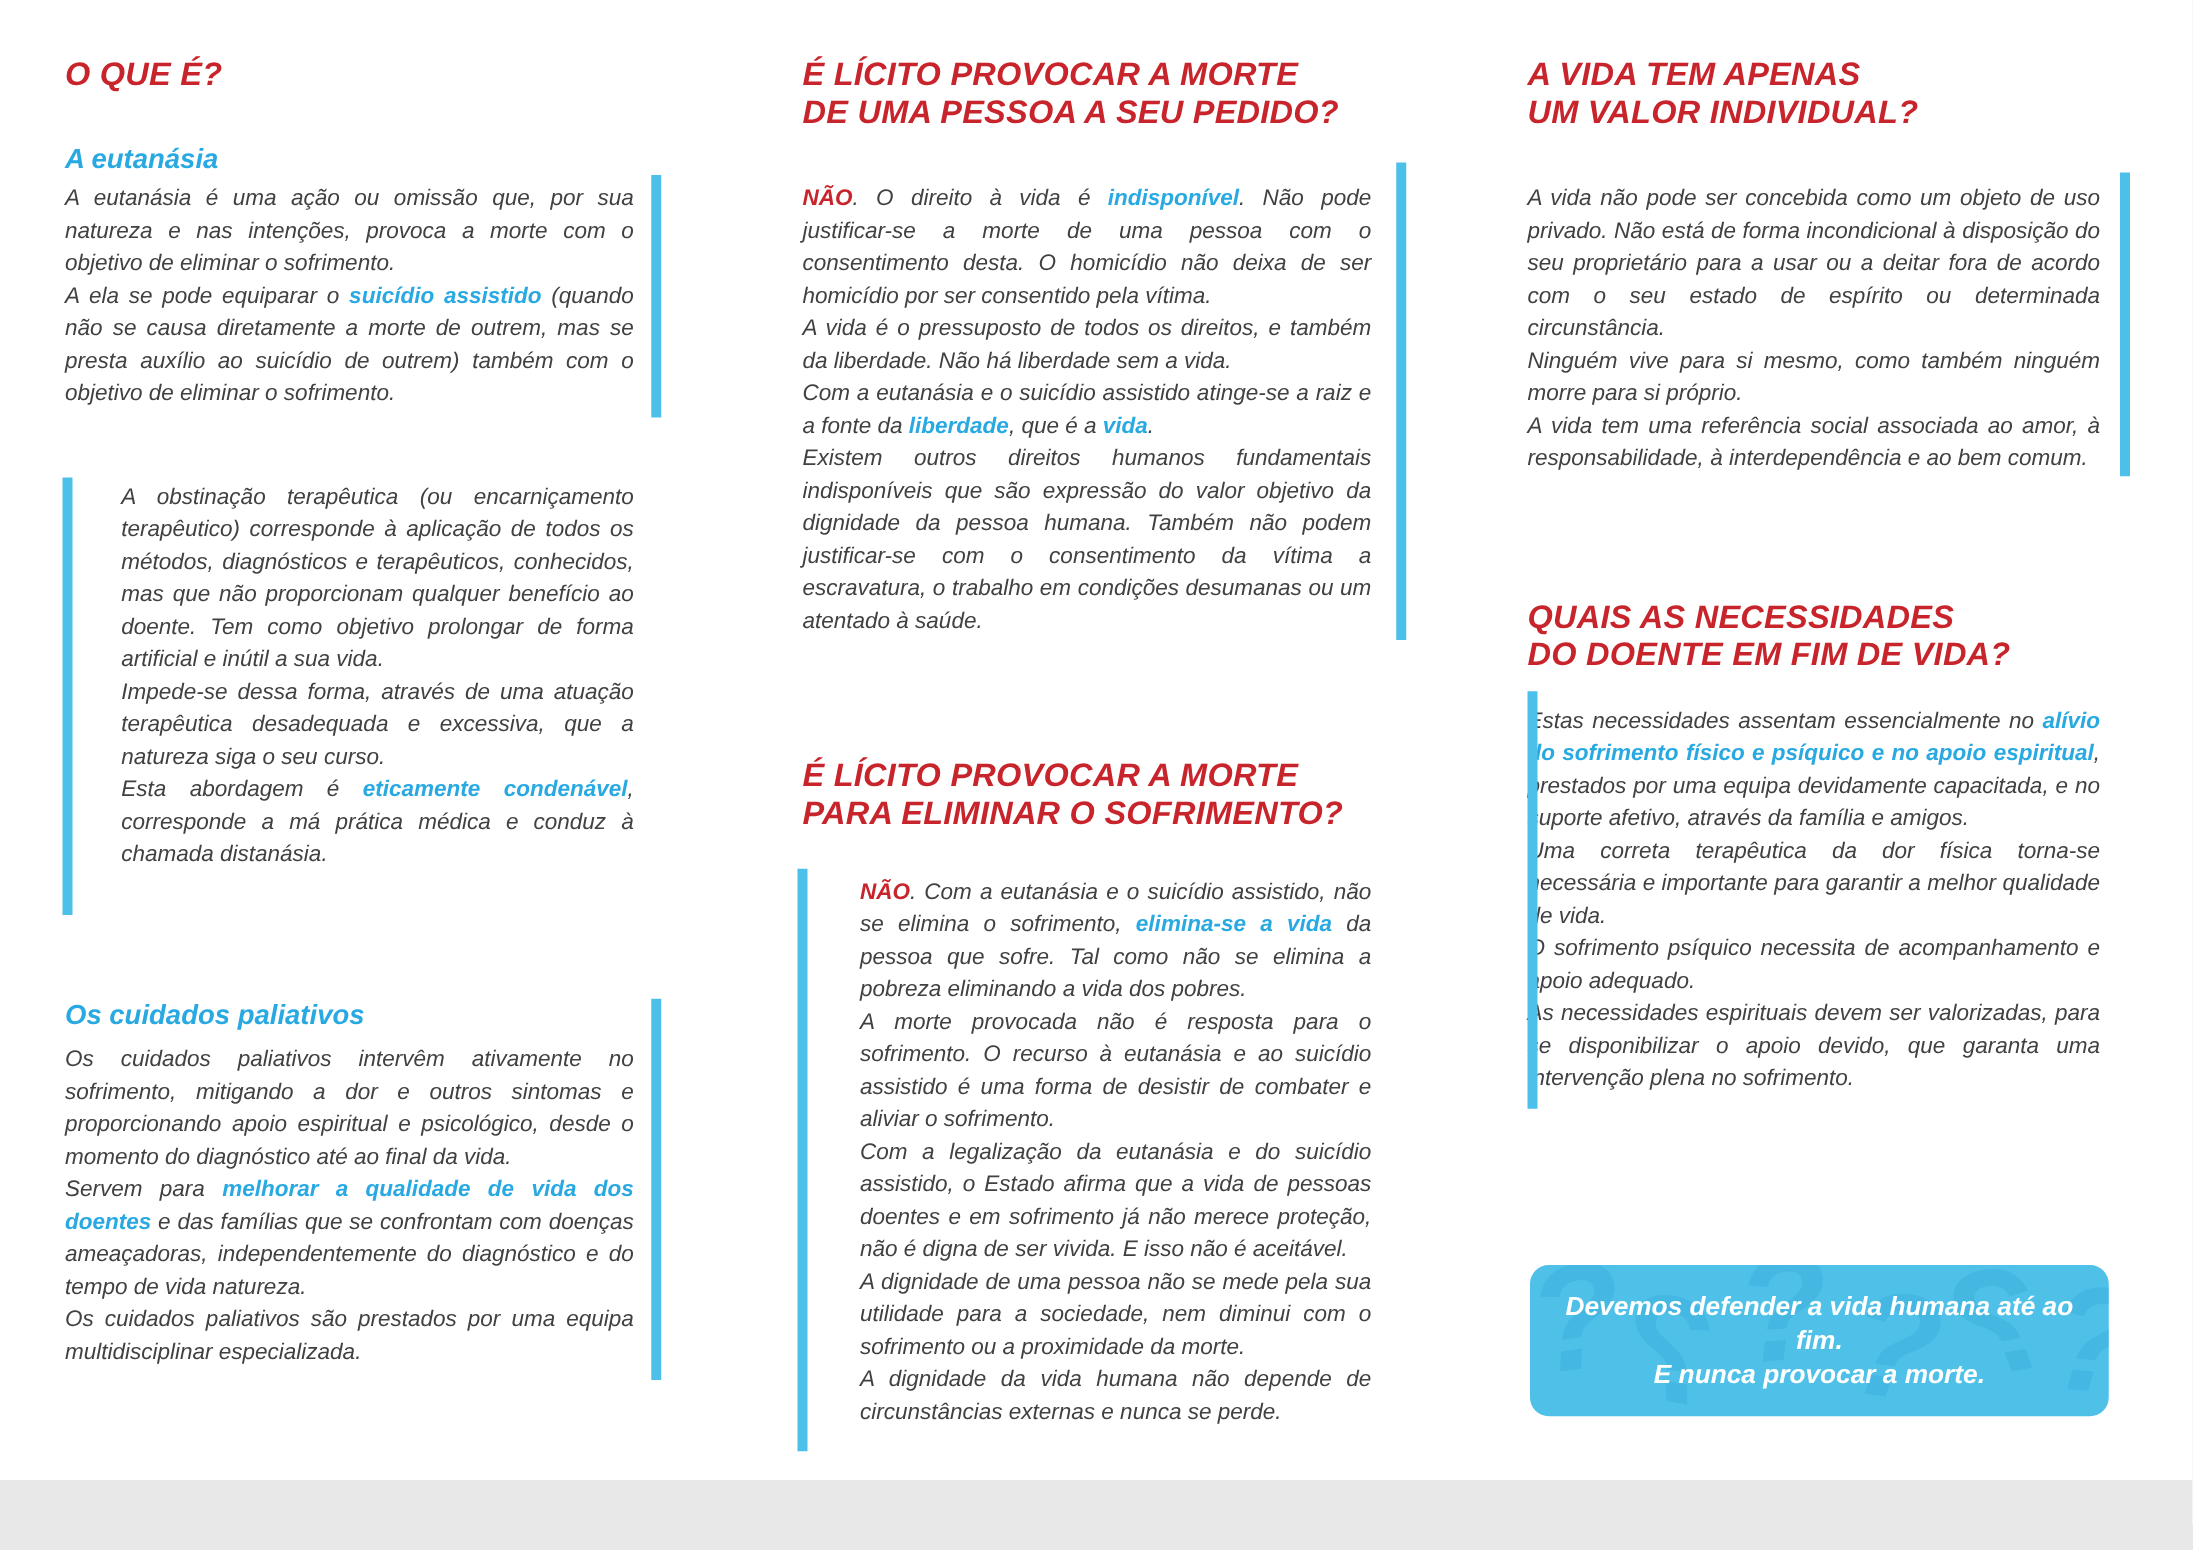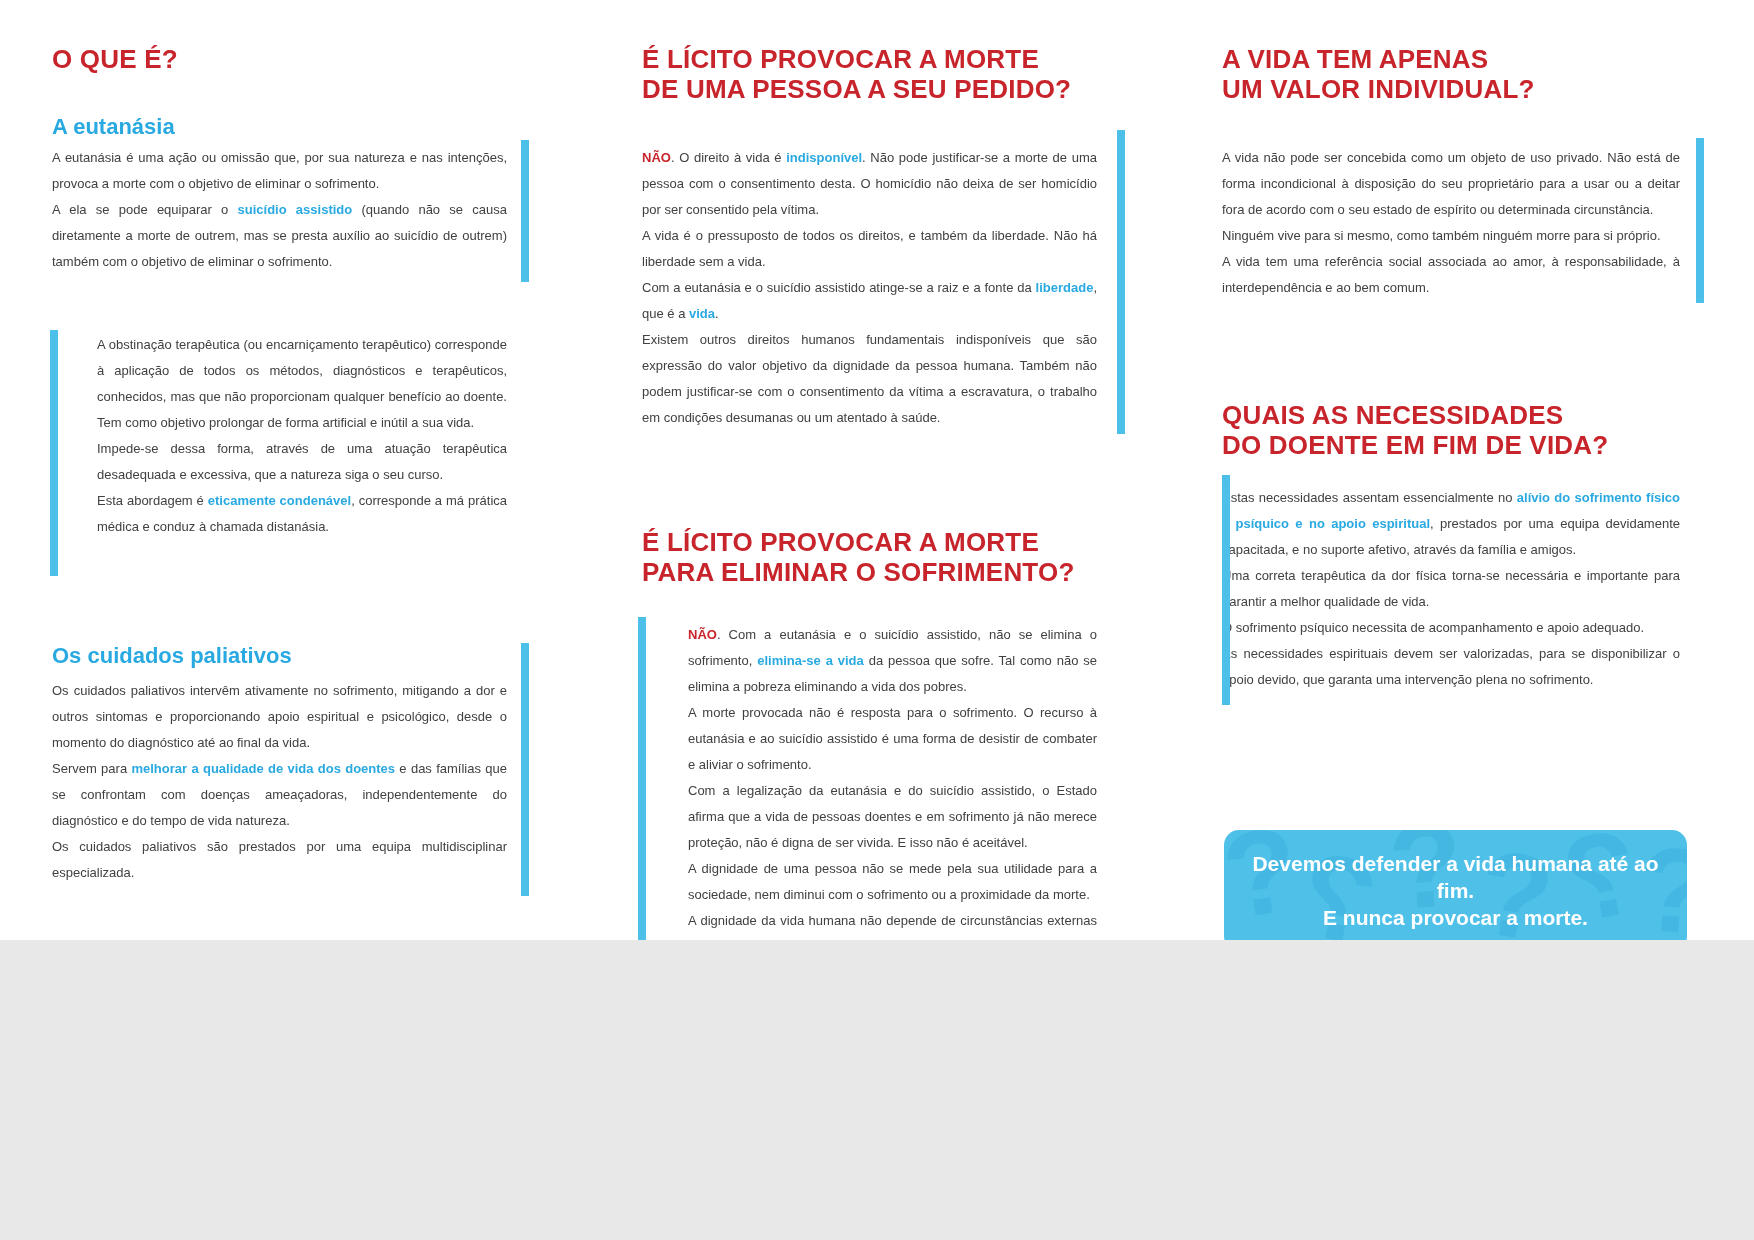--- a/index.html
+++ b/index.html
@@ -1,22 +1,23 @@
 <!DOCTYPE html>
 <html style="--page-bg: #ffffff; --heading-red: #C8242B; --accent-blue: #29A9E1; --bar-blue: #4CC0E9; --body-text: #414042; --box-bg: #4FC1E9; --box-text: #ffffff; --pattern-blue: #33A9D6;"><head>
 <meta charset="utf-8">
 <style>
   html, body { margin: 0; padding: 0; }
   body { font-family: "Liberation Sans", sans-serif; background: #e8e8e8; }
   .page {
     position: relative;
     width: 1754px;
-    height: 940px;
+    height: 1184px;
     background: var(--page-bg, #ffffff);
     overflow: hidden;
+    font-style: italic;
   }
   .col { position: absolute; top: 44px; }
   .col1 { left: 52px;  width: 455px; }
   .col2 { left: 642px; width: 455px; }
   .col3 { left: 1222px; width: 458px; }
 
   .red-heading {
     margin: 0;
     font-size: 26px;
     line-height: 30px;
@@ -32,21 +33,21 @@
 
   .blue-title {
     margin: 17px 0 5px 0;
     font-size: 22px;
     line-height: 26px;
     font-weight: 700;
     color: var(--accent-blue, #29A9E1);
   }
   .para {
     margin: 0;
-    font-size: 13px;
+    font-size: 18px;
     line-height: 26px;
     color: var(--body-text, #414042);
     text-align: justify;
     white-space: pre-line;
   }
   .run-blue { color: var(--accent-blue, #29A9E1); font-weight: 700; }
   .run-red  { color: var(--heading-red, #C8242B); font-weight: 700; margin-top: 36px; }
 
   .rel { position: relative; }
   .bar {

